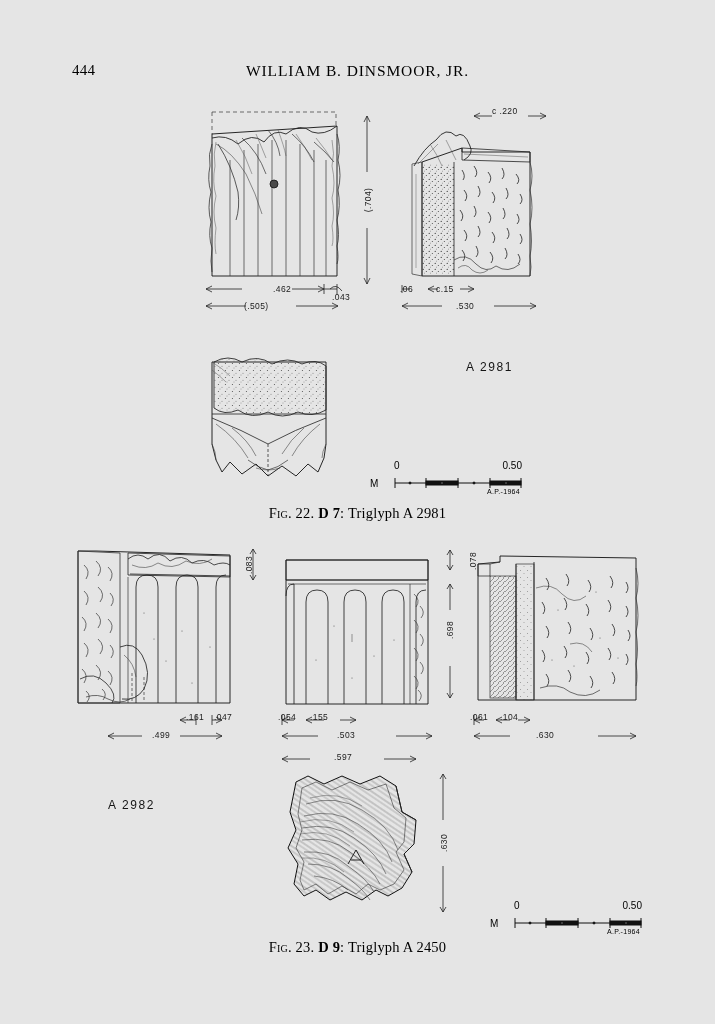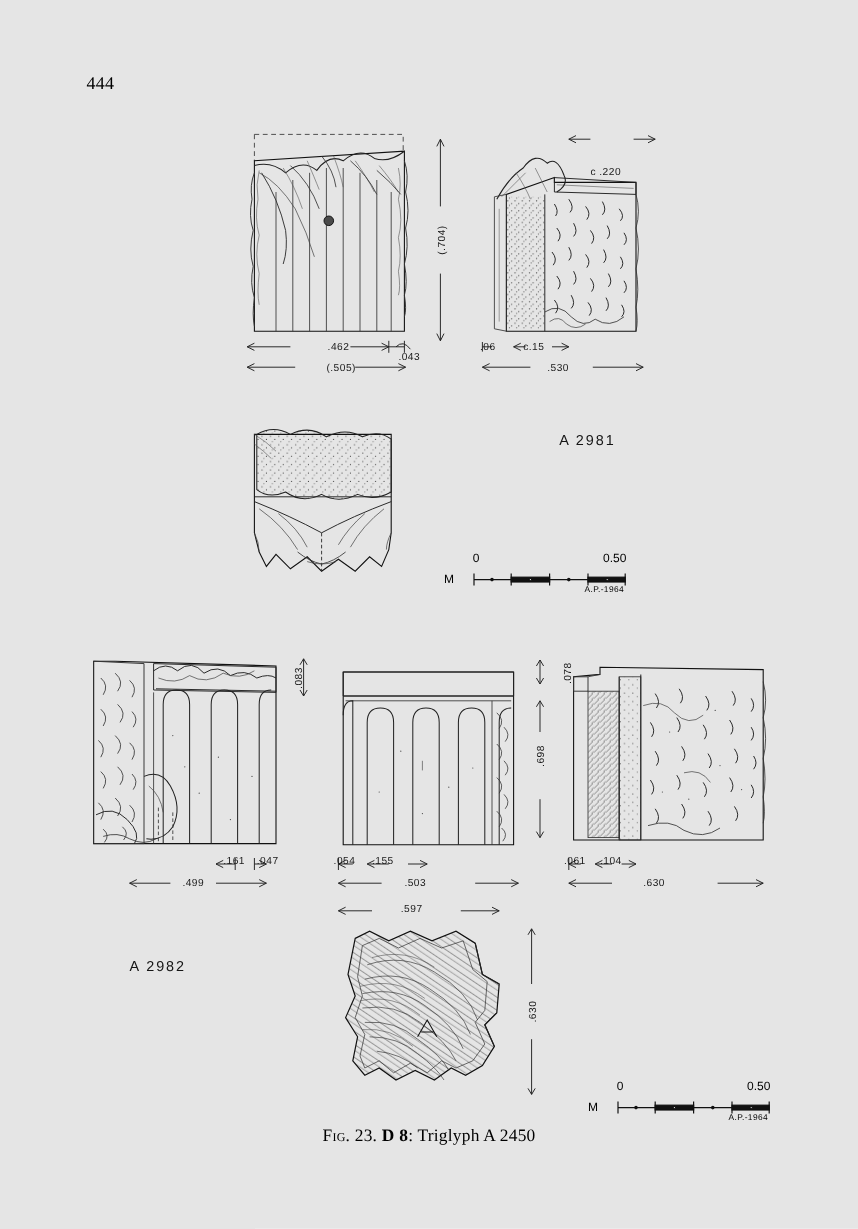--- a/index.html
+++ b/index.html
@@ -113,20 +113,21 @@
     letter-spacing: .3px;
   }
 </style>
 </head>
 <body>
 
 <div class="page">
 
   <div class="running-head">
     <div class="folio">444</div>
+    <div class="head-title">WILLIAM B. DINSMOOR, JR.</div>
   </div>
 
   <div class="fig" id="fig22" style="left:0;top:0;width:715px;height:500px;">
 
     <div class="fig" style="left:196px;top:104px;">
       <svg width="160" height="190" viewBox="0 0 160 190">
         <g fill="none" stroke="#222" stroke-width="0.7">
 
           <path d="M16 8 L140 8 L140 22" stroke-dasharray="4 3" stroke="#333"></path>
           <path d="M16 8 L16 30" stroke-dasharray="4 3" stroke="#333"></path>
@@ -178,21 +179,21 @@
         <line x1="128" y1="7" x2="141" y2="7"></line>
         <path d="M134 7 q6 -6 12 2" stroke="#222"></path>
         <line x1="10" y1="24" x2="50" y2="24"></line>
           <path d="M10 24 l6 -3 M10 24 l6 3"></path>
         <line x1="100" y1="24" x2="142" y2="24"></line>
           <path d="M142 24 l-6 -3 M142 24 l-6 3"></path>
       </g>
     </svg>
     <div class="dimtext" style="left:246px;top:284px;margin-left:27px;">.462</div>
     <div class="dimtext" style="left:332px;top:292px;">.043</div>
-    <div class="dimtext" style="left:244px;top:301px;margin-left:28px;">(.505)</div>
+    <div class="dimtext" style="left:244px;top:301px;">(.505)</div>
 
     <svg class="fig" style="left:358px;top:110px;" width="18" height="180">
       <g stroke="#222" stroke-width="0.8" fill="none">
         <line x1="9" y1="6" x2="9" y2="62"></line>
           <path d="M9 6 l-3 6 M9 6 l3 6"></path>
         <line x1="9" y1="118" x2="9" y2="174"></line>
           <path d="M9 174 l-3 -6 M9 174 l3 -6"></path>
       </g>
     </svg>
     <div class="dimtext rot" style="left:346px;top:195px;width:44px;text-align:center;">(.704)</div>
@@ -238,21 +239,21 @@
     </div>
 
     <svg class="fig" style="left:470px;top:110px;" width="80" height="12">
       <g stroke="#222" stroke-width="0.8" fill="none">
         <line x1="4" y1="6" x2="22" y2="6"></line>
           <path d="M4 6 l6 -3 M4 6 l6 3"></path>
         <line x1="58" y1="6" x2="76" y2="6"></line>
           <path d="M76 6 l-6 -3 M76 6 l-6 3"></path>
       </g>
     </svg>
-    <div class="dimtext" style="left:492px;top:106px;margin-top:32px;">c .220</div>
+    <div class="dimtext" style="left:492px;top:106px;">c .220</div>
 
     <svg class="fig" style="left:398px;top:282px;" width="150" height="30">
       <g stroke="#222" stroke-width="0.8" fill="none">
         <line x1="4" y1="7" x2="12" y2="7"></line>
         <line x1="4" y1="3" x2="4" y2="11"></line>
         <line x1="30" y1="7" x2="40" y2="7"></line>
           <path d="M30 7 l6 -3 M30 7 l6 3"></path>
         <line x1="62" y1="7" x2="76" y2="7"></line>
           <path d="M76 7 l-6 -3 M76 7 l-6 3"></path>
         <line x1="4" y1="24" x2="44" y2="24"></line>
@@ -314,20 +315,24 @@
           <rect x="96" y="4" width="31" height="4"></rect>
           <circle cx="16" cy="6" r="1"></circle>
             <circle cx="48" cy="6" r="1" fill="#fff"></circle>
           <circle cx="80" cy="6" r="1"></circle>
             <circle cx="112" cy="6" r="1" fill="#fff"></circle>
         </g>
       </svg>
       <div class="credit">A.P.-1964</div>
     </div>
 
+    <div class="caption" id="caption-22">
+      <span class="fig-no">Fig. 22.</span>
+      <span class="bold">D 7</span><span>: Triglyph A 2981</span>
+    </div>
   </div>
 
   <div class="fig" id="fig23" style="left:0;top:0;width:640px;height:1024px;">
 
     <div class="fig" style="left:72px;top:543px;">
       <svg width="160" height="165" viewBox="0 0 160 165">
         <g fill="none" stroke="#222" stroke-width="0.8">
 
           <path d="M6 8 L6 160 L158 160 L158 12 L24 8 Z" stroke="#111" stroke-width="0.9"></path>
 
@@ -616,17 +621,17 @@
             <circle cx="48" cy="6" r="1" fill="#fff"></circle>
           <circle cx="80" cy="6" r="1"></circle>
             <circle cx="112" cy="6" r="1" fill="#fff"></circle>
         </g>
       </svg>
       <div class="credit">A.P.-1964</div>
     </div>
 
     <div class="caption" id="caption-23">
       <span class="fig-no">Fig. 23.</span>
-      <span class="bold">D 8</span><span>: Triglyph A 2450</span>
+      <span class="bold">D 9</span><span>: Triglyph A 2450</span>
     </div>
   </div>
 
 </div>
 
 </body></html>

